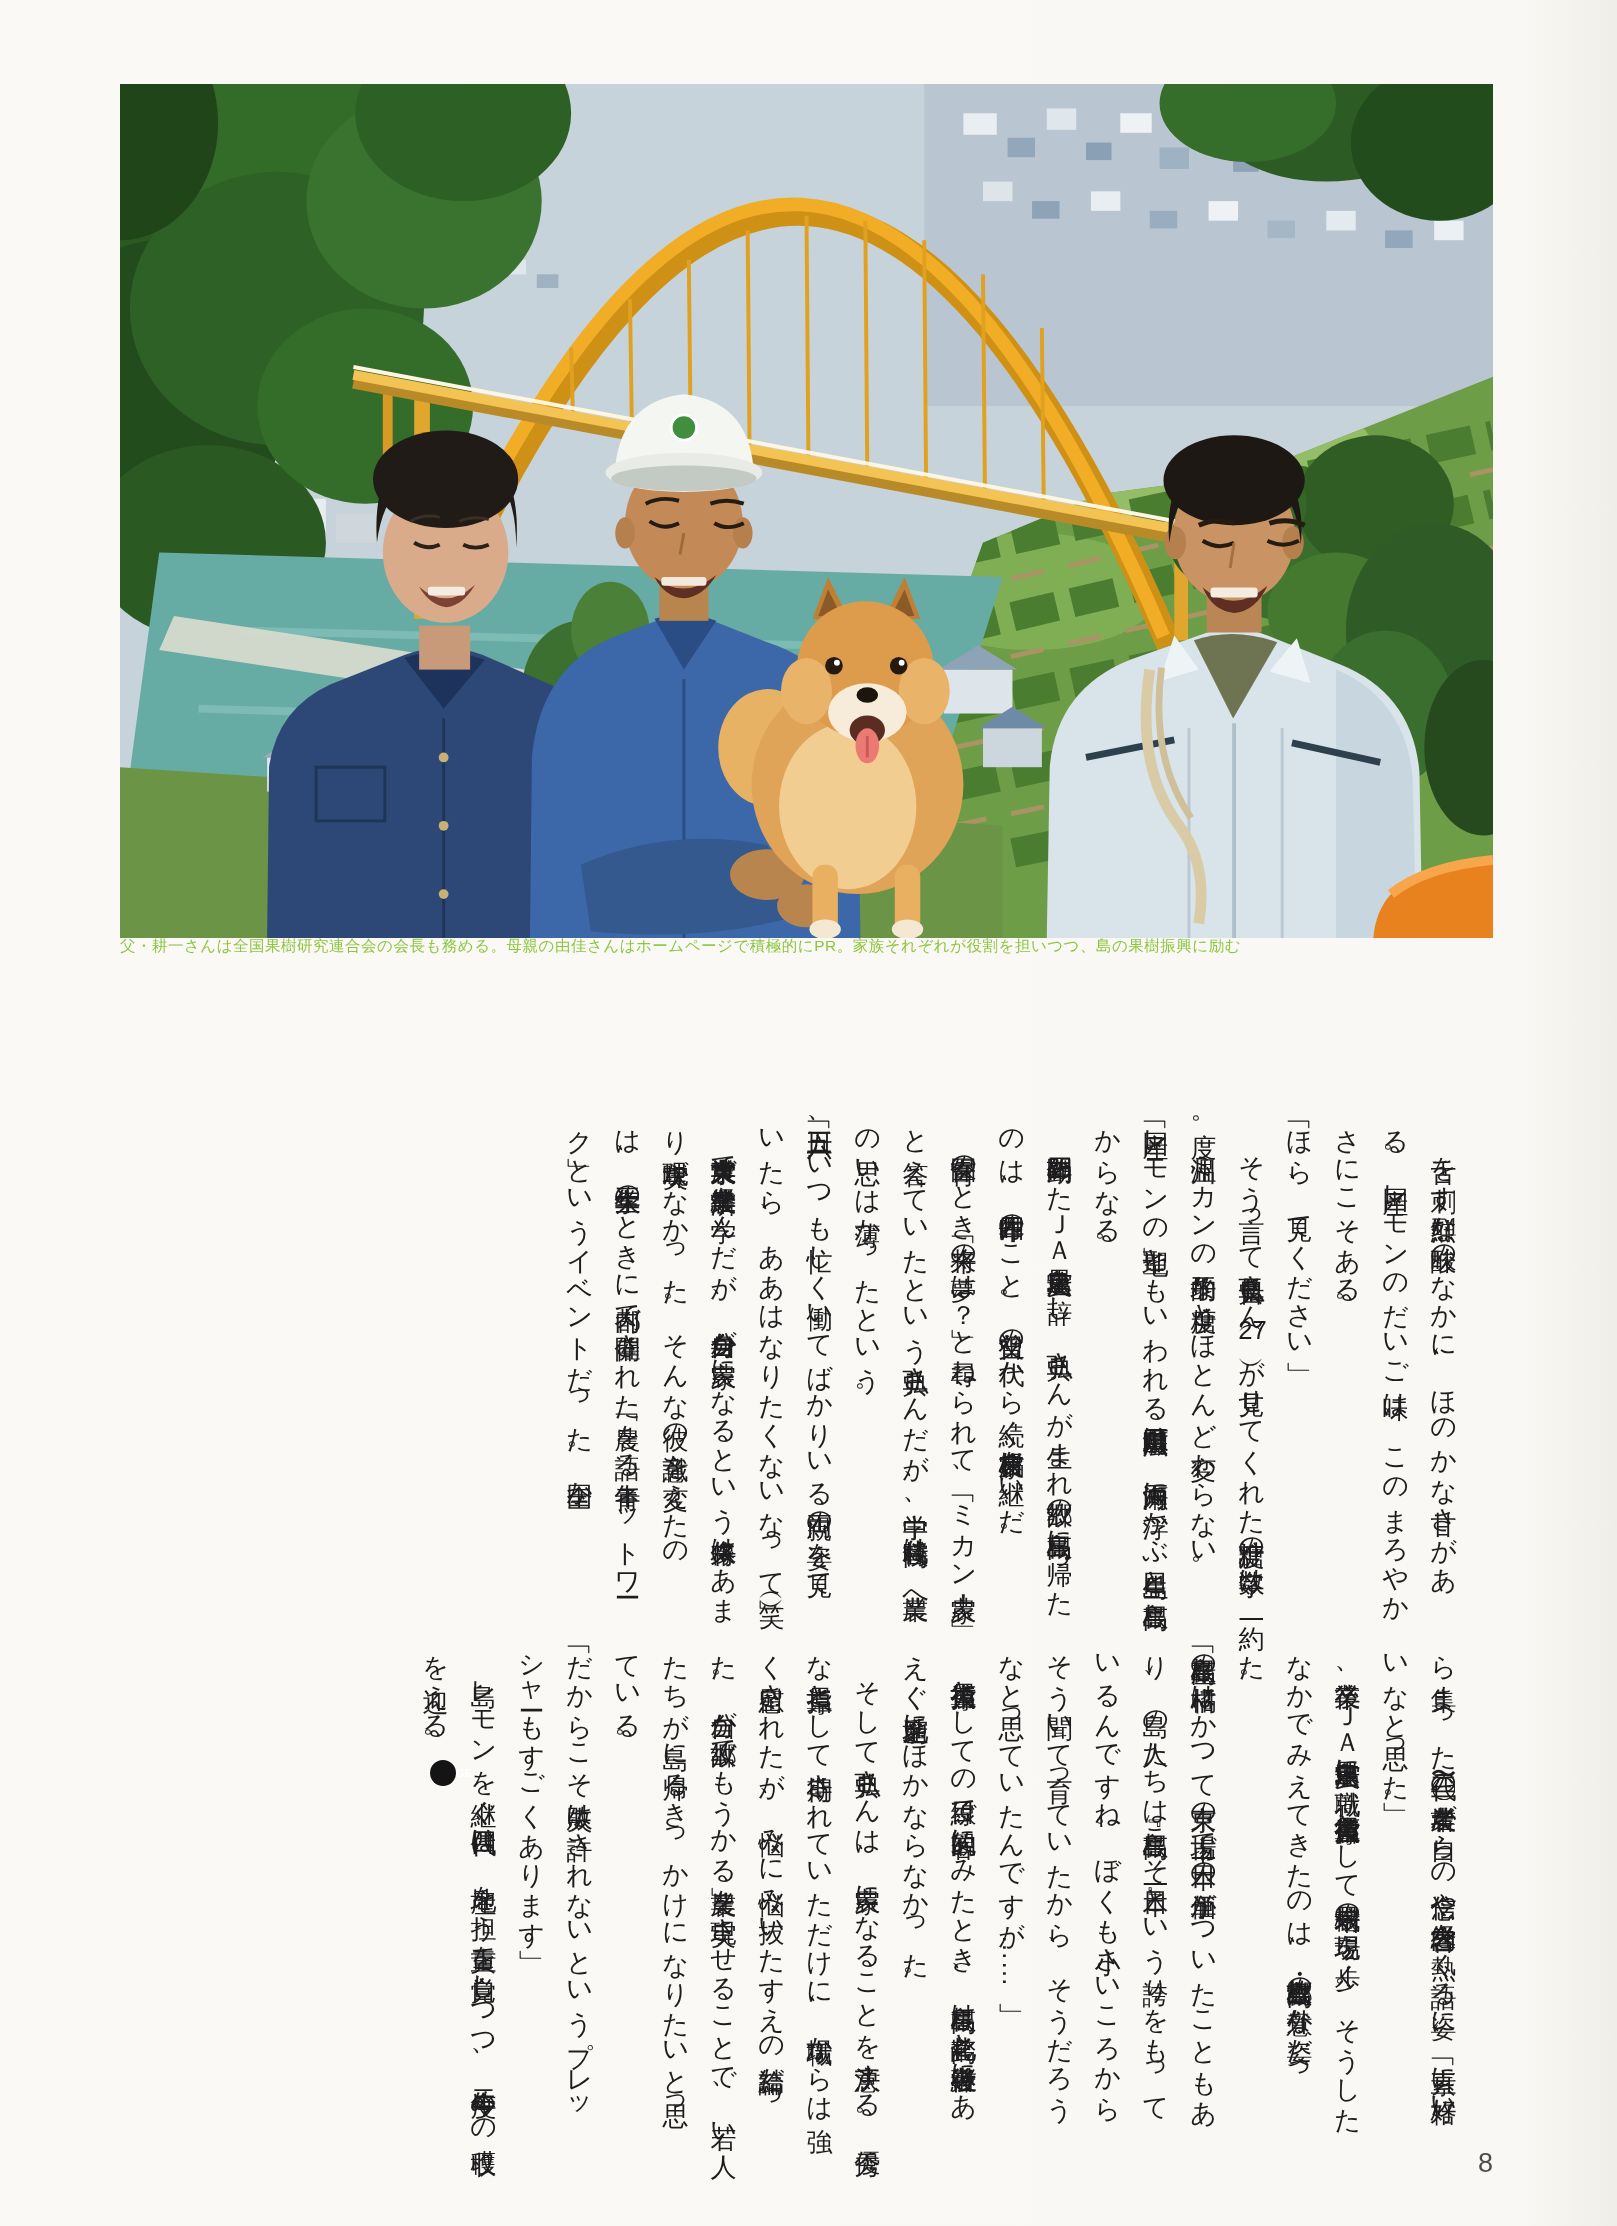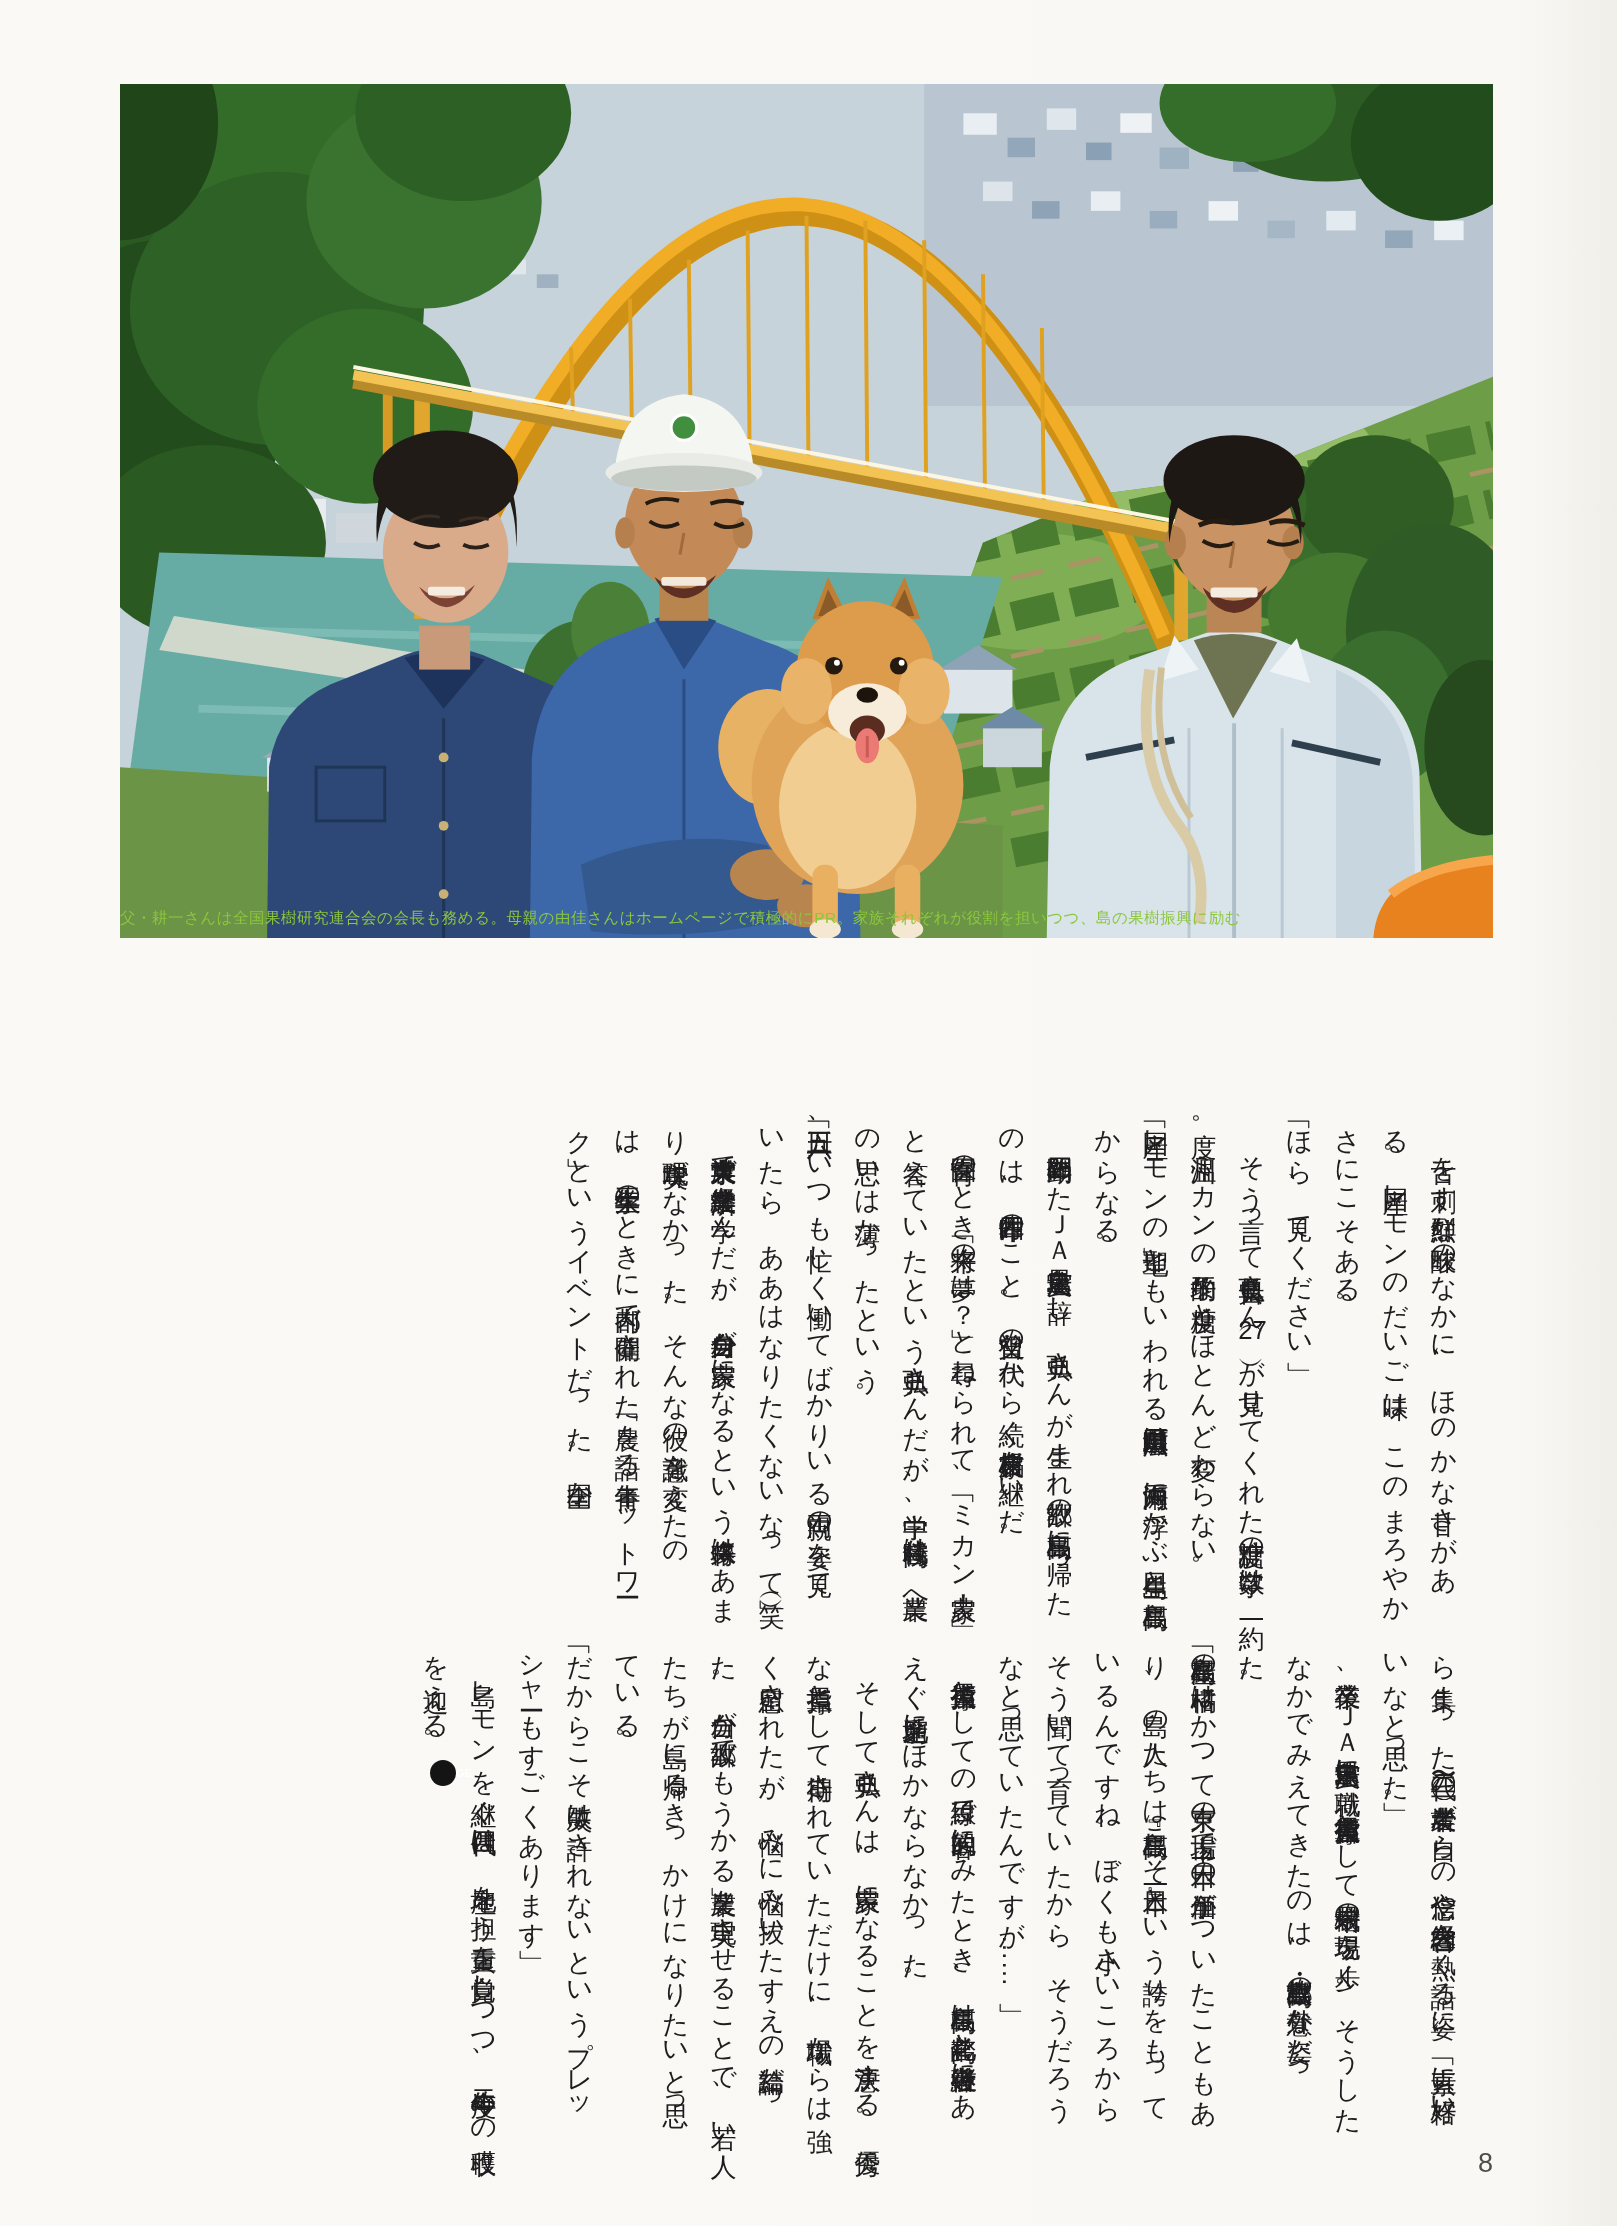--- a/index.html
+++ b/index.html
@@ -11,21 +11,21 @@
     background:linear-gradient(90deg,#faf9f5 0%,#f9f8f4 94%,#efeee8 100%);
     overflow:hidden;
     font-family:"Liberation Sans","DejaVu Sans",sans-serif;
   }
   .photo-frame{
     position:absolute;left:120px;top:84px;width:1373px;height:854px;
     overflow:hidden;background:#c7d3da;
   }
   .photo-frame svg{display:block;width:100%;height:100%;}
   .caption{
-    position:absolute;left:120px;top:908px;
+    position:absolute;left:120px;top:936px;
     font-size:15.5px;line-height:20px;letter-spacing:.5px;
     color:#8cc63e;white-space:nowrap;
   }
   .vband{
     position:absolute;left:124px;width:1344px;height:497px;
     writing-mode:vertical-rl;text-orientation:mixed;
     font-size:26px;line-height:48px;letter-spacing:0;
     color:#1d1d1f;
   }
   .band-upper{top:1112px;}

